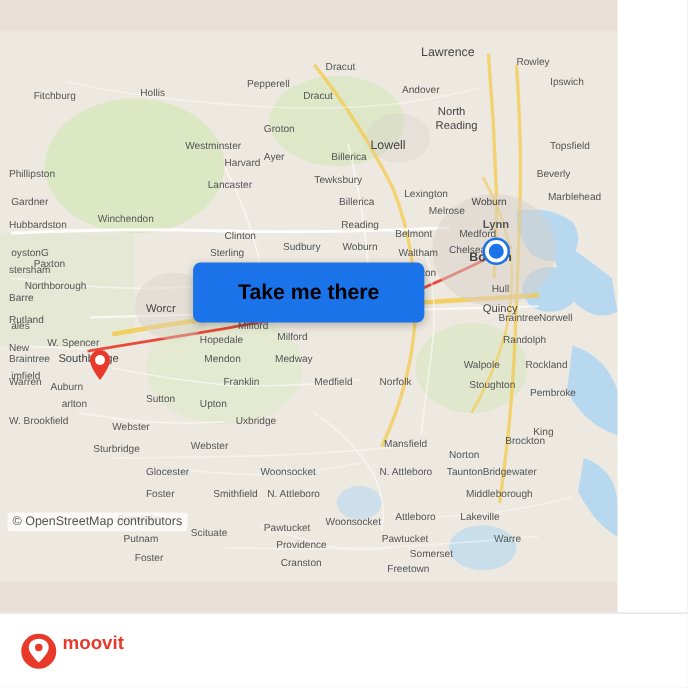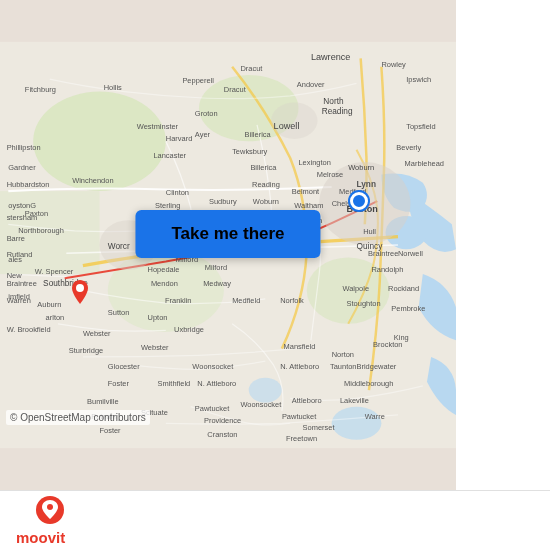--- a/index.html
+++ b/index.html
@@ -5,21 +5,21 @@
     * { margin: 0; padding: 0; box-sizing: border-box; }
     body {
       width: 550px;
       height: 550px;
       overflow: hidden;
       font-family: Arial, sans-serif;
       position: relative;
     }
 
     #map-container {
-      width: 456px;
+      width: 494px;
       height: 490px;
       position: relative;
       overflow: hidden;
       background: #e8e0d8;
     }
 
     
     #map-svg {
       width: 100%;
       height: 100%;
@@ -79,23 +79,22 @@
       font-size: 18px;
     }
 
     #to-label {
       color: #333;
       font-weight: 500;
     }
 
     #moovit-logo {
       display: flex;
-      align-items: flex-end;
+      align-items: flex-start;
       gap: 4px;
-      flex-direction: column;
     }
 
     #moovit-text {
       color: #e8392a;
       font-weight: bold;
       font-size: 15px;
     }
 
     #moovit-icon {
       width: 30px;

